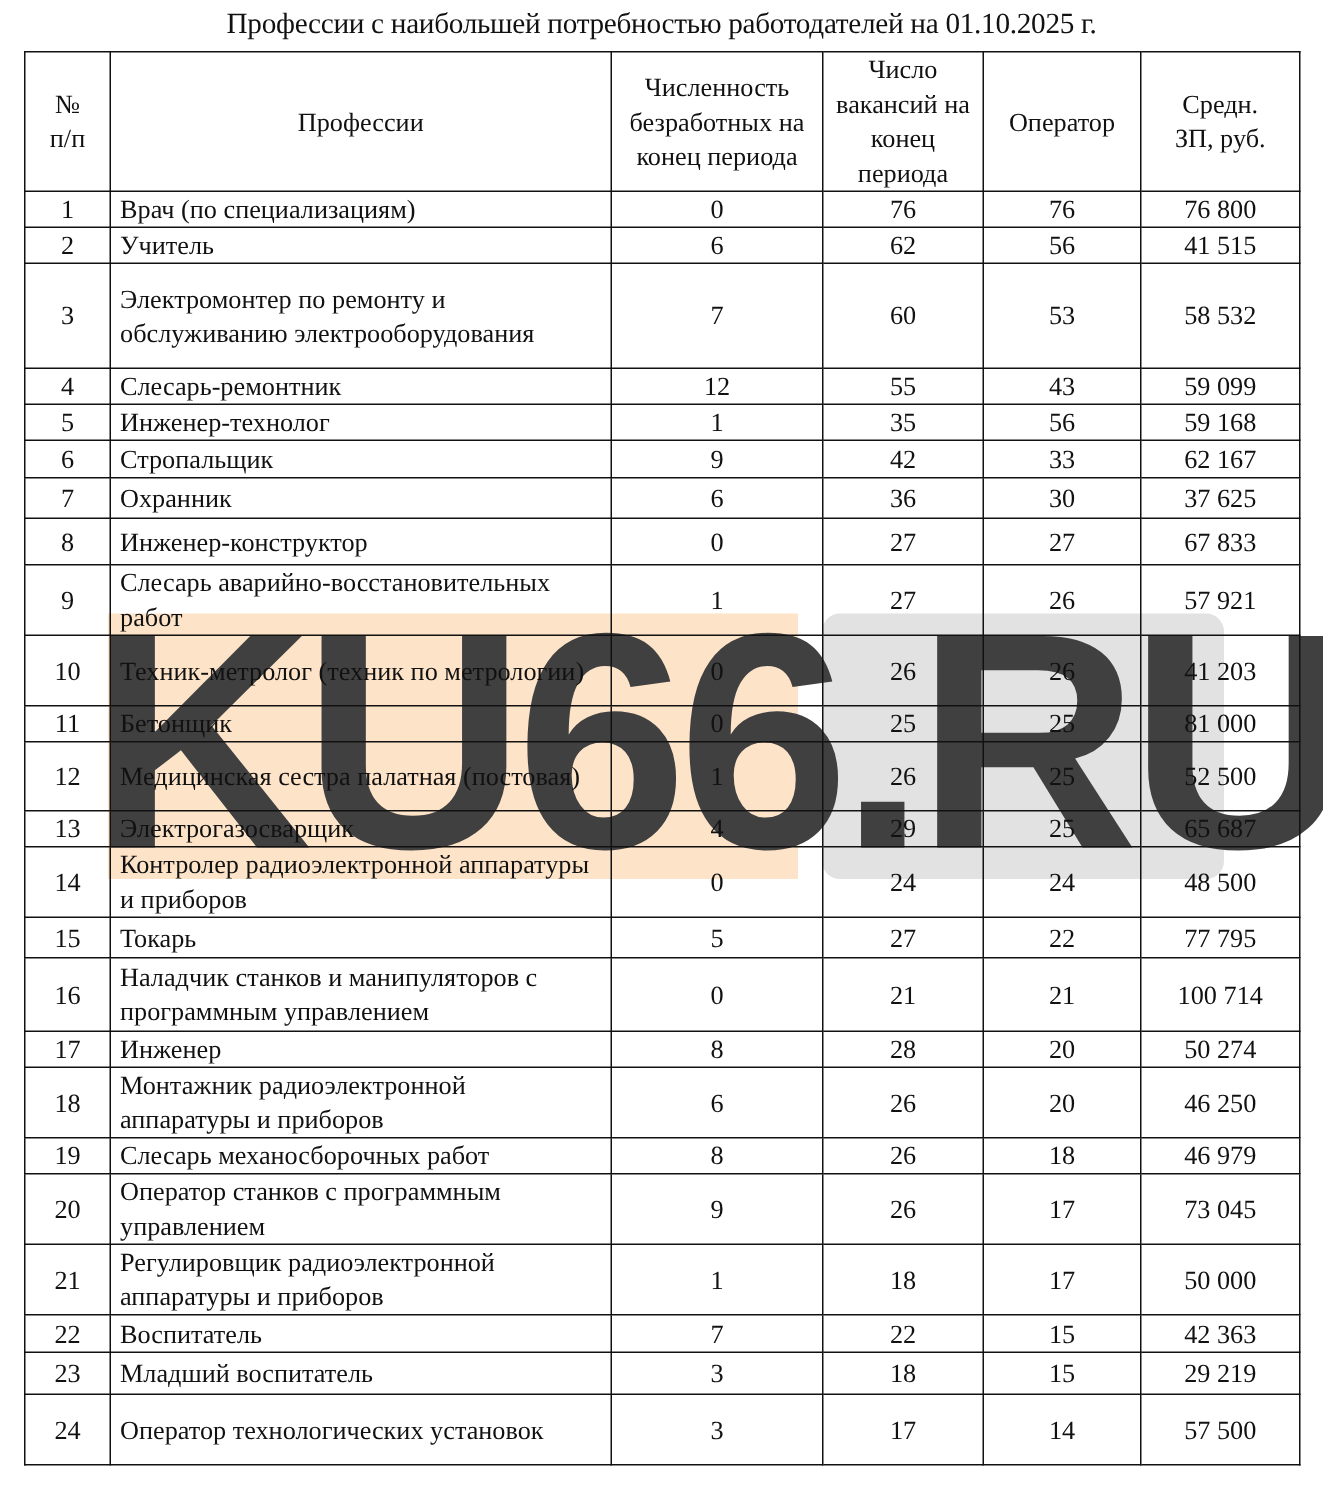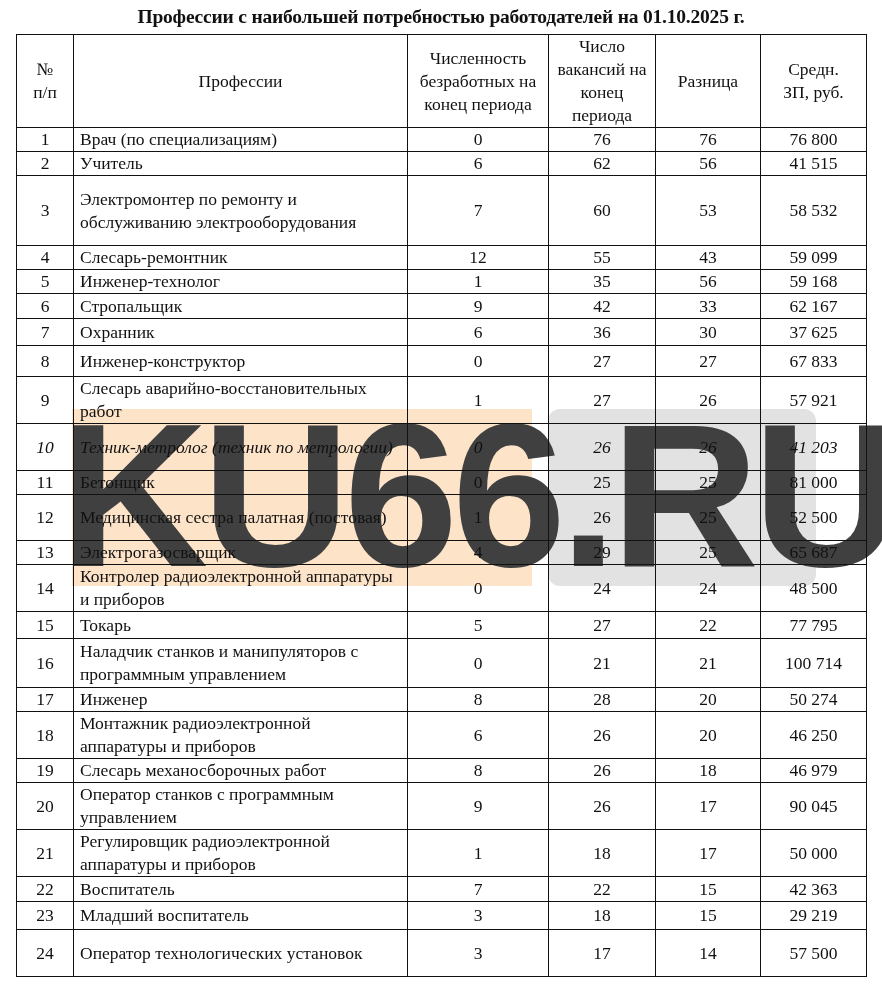--- a/index.html
+++ b/index.html
@@ -1,19 +1,19 @@
 <!DOCTYPE html>
 <html><head>
 <meta charset="utf-8">
 <style>
   html, body { margin:0; padding:0; background:#ffffff; }
   body { width:882px; height:993px; position:relative; overflow:hidden;
          font-family:"Liberation Serif", serif; color:#111; }
   .title { position:absolute; left:0; top:6px; width:882px; text-align:center;
-           font-weight:bold; font-size:19.5px; letter-spacing:-0.2px; }
+           font-weight:normal; font-size:19.5px; letter-spacing:-0.2px; }
   .wm-orange { position:absolute; left:72px; top:409px; width:460px; height:177px;
                background:#fde3c8; }
   .wm-gray { position:absolute; left:548px; top:409px; width:268px; height:177px;
              background:#e2e2e2; border-radius:12px; }
   .wm-text { position:absolute; left:60px; top:395px; width:780px; height:200px;
              font-family:"Liberation Sans", sans-serif; font-weight:bold; font-size:205px;
              color:#404040; letter-spacing:-6px; line-height:200px; white-space:nowrap; }
   table { position:absolute; left:16px; top:34px; border-collapse:collapse;
           table-layout:fixed; width:850px; font-size:17.5px; }
   td, th { border:1.5px solid #111; padding:0 6px; line-height:23px; }
@@ -39,21 +39,21 @@
     <col style="width:107px">
       <col style="width:105px">
       <col style="width:106px">
   </colgroup>
   <thead>
     <tr class="h">
       <th style="padding:0 14px">№ п/п</th>
       <th>Профессии</th>
       <th>Численность безработных на конец периода</th>
       <th>Число вакансий на конец периода</th>
-      <th>Разница</th>
+      <th>Оператор</th>
       <th style="padding:0 14px">Средн. ЗП, руб.</th>
     </tr>
   </thead>
   <tbody id="tbody">
       <tr style="height: 24px;">
         <td class="c">1</td>
         <td class="l">Врач (по специализациям)</td>
         <td class="c">0</td>
         <td class="c">76</td>
         <td class="c">76</td>
@@ -116,21 +116,21 @@
         <td class="c">67 833</td>
       </tr>
       <tr style="height: 47px;">
         <td class="c">9</td>
         <td class="l">Слесарь аварийно-восстановительных работ</td>
         <td class="c">1</td>
         <td class="c">27</td>
         <td class="c">26</td>
         <td class="c">57 921</td>
       </tr>
-      <tr style="height: 47px; font-style: italic;">
+      <tr style="height: 47px;">
         <td class="c">10</td>
         <td class="l">Техник-метролог (техник по метрологии)</td>
         <td class="c">0</td>
         <td class="c">26</td>
         <td class="c">26</td>
         <td class="c">41 203</td>
       </tr>
       <tr style="height: 24px;">
         <td class="c">11</td>
         <td class="l">Бетонщик</td>
@@ -202,21 +202,21 @@
         <td class="c">26</td>
         <td class="c">18</td>
         <td class="c">46 979</td>
       </tr>
       <tr style="height: 46px;">
         <td class="c">20</td>
         <td class="l">Оператор станков с программным управлением</td>
         <td class="c">9</td>
         <td class="c">26</td>
         <td class="c">17</td>
-        <td class="c">90 045</td>
+        <td class="c">73 045</td>
       </tr>
       <tr style="height: 46px;">
         <td class="c">21</td>
         <td class="l">Регулировщик радиоэлектронной аппаратуры и приборов</td>
         <td class="c">1</td>
         <td class="c">18</td>
         <td class="c">17</td>
         <td class="c">50 000</td>
       </tr>
       <tr style="height: 25px;">

